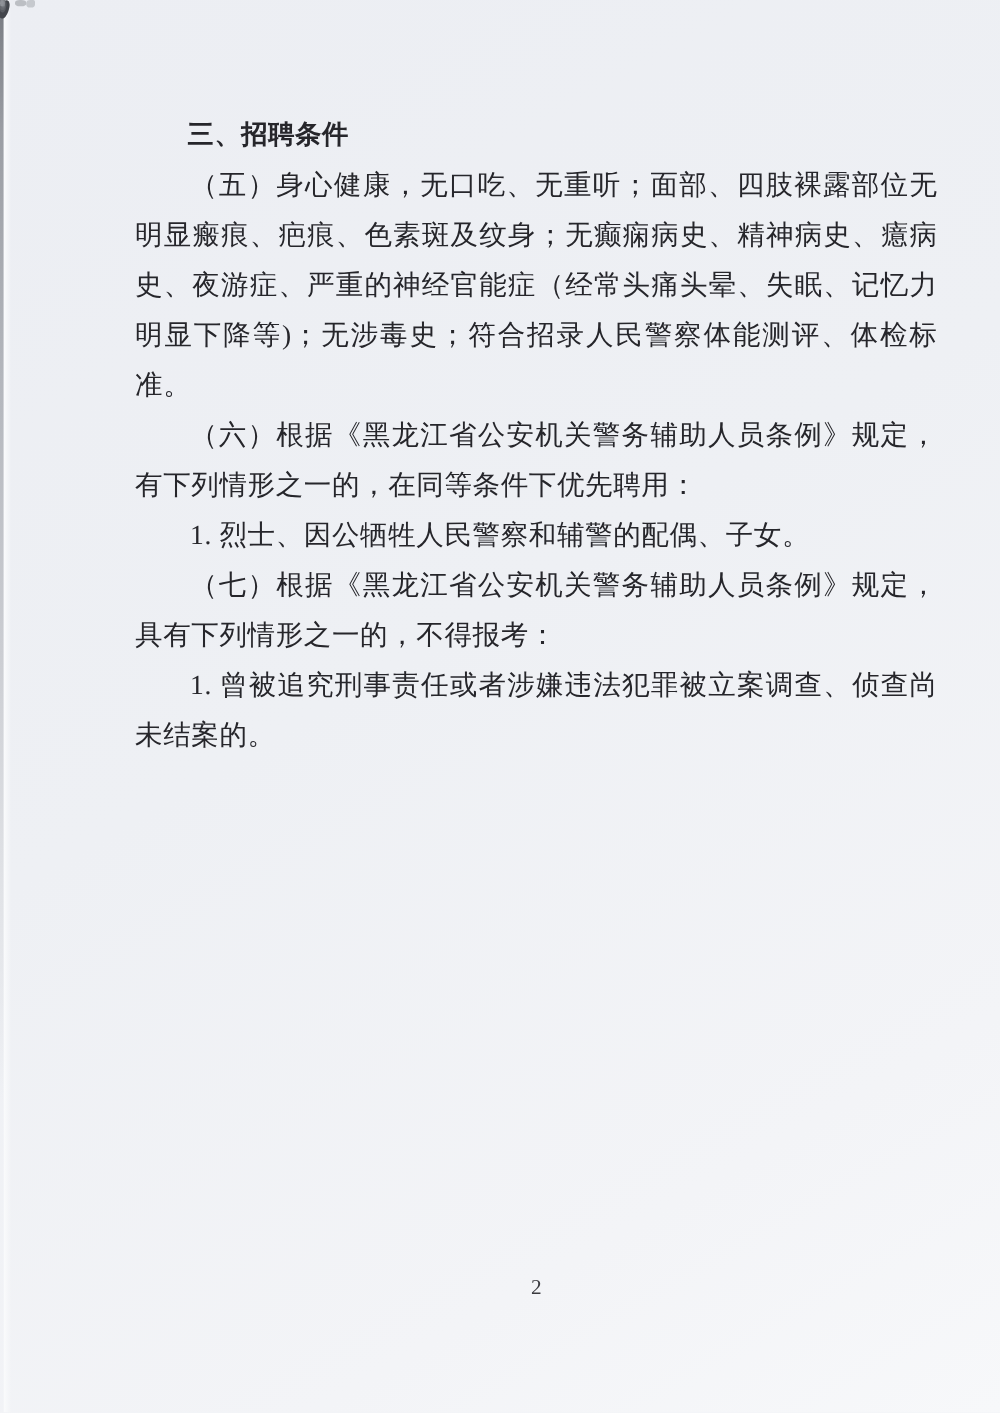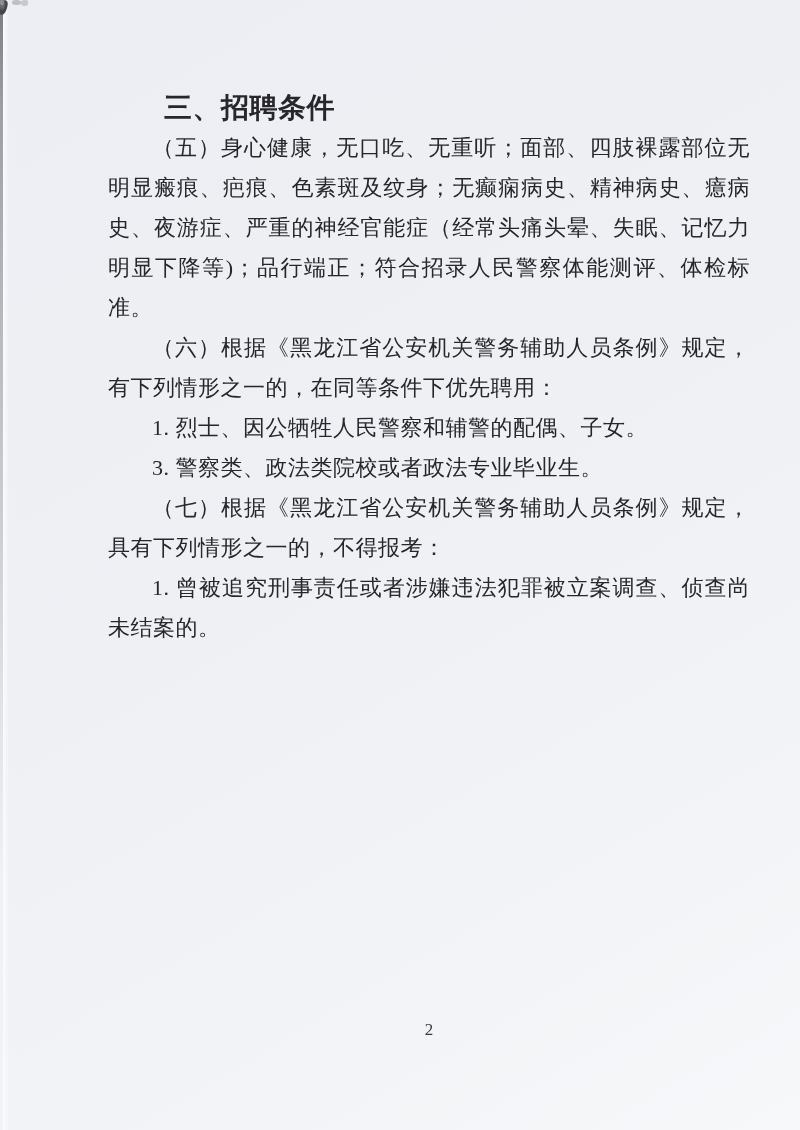--- a/index.html
+++ b/index.html
@@ -58,21 +58,21 @@
     text-align: justify;
     letter-spacing: 0.5px;
   }
   .doc p {
     margin: 0;
     text-indent: 2em;
   }
   .heading {
     font-family: "Liberation Sans", "DejaVu Sans", sans-serif;
     font-weight: bold;
-    font-size: 28px;
+    font-size: 21px;
   }
   .page-number {
     position: absolute;
     left: 108px;
     top: 1020px;
     width: 642px;
     text-align: center;
     font-size: 17px;
     color: #3a3a3f;
     font-family: "Liberation Serif", "DejaVu Serif", serif;
@@ -90,23 +90,22 @@
   <div class="mark m3"></div>
   <div class="mark m4"></div>
   <div class="mark m5"></div>
   <div class="mark m6"></div>
   <div class="mark m7"></div>
   <div class="mark m8"></div>
   <div class="mark m9"></div>
 
   <div class="doc">
     <p class="heading">三、招聘条件</p>
-    <p>（五）身心健康，无口吃、无重听；面部、四肢裸露部位无明显瘢痕、疤痕、色素斑及纹身；无癫痫病史、精神病史、癔病史、夜游症、严重的神经官能症（经常头痛头晕、失眠、记忆力明显下降等)；品行端正；符合招录人民警察体能测评、体检标准。</p>
+    <p>（五）身心健康，无口吃、无重听；面部、四肢裸露部位无明显瘢痕、疤痕、色素斑及纹身；无癫痫病史、精神病史、癔病史、夜游症、严重的神经官能症（经常头痛头晕、失眠、记忆力明显下降等)；无涉毒史；符合招录人民警察体能测评、体检标准。</p>
     <p>（六）根据《黑龙江省公安机关警务辅助人员条例》规定，有下列情形之一的，在同等条件下优先聘用：</p>
     <p>1. 烈士、因公牺牲人民警察和辅警的配偶、子女。</p>
-    <p>3. 警察类、政法类院校或者政法专业毕业生。</p>
     <p>（七）根据《黑龙江省公安机关警务辅助人员条例》规定，具有下列情形之一的，不得报考：</p>
     <p>1. 曾被追究刑事责任或者涉嫌违法犯罪被立案调查、侦查尚未结案的。</p>
   </div>
 
   <div class="page-number">2</div>
 
 </div>
 
 </body></html>

